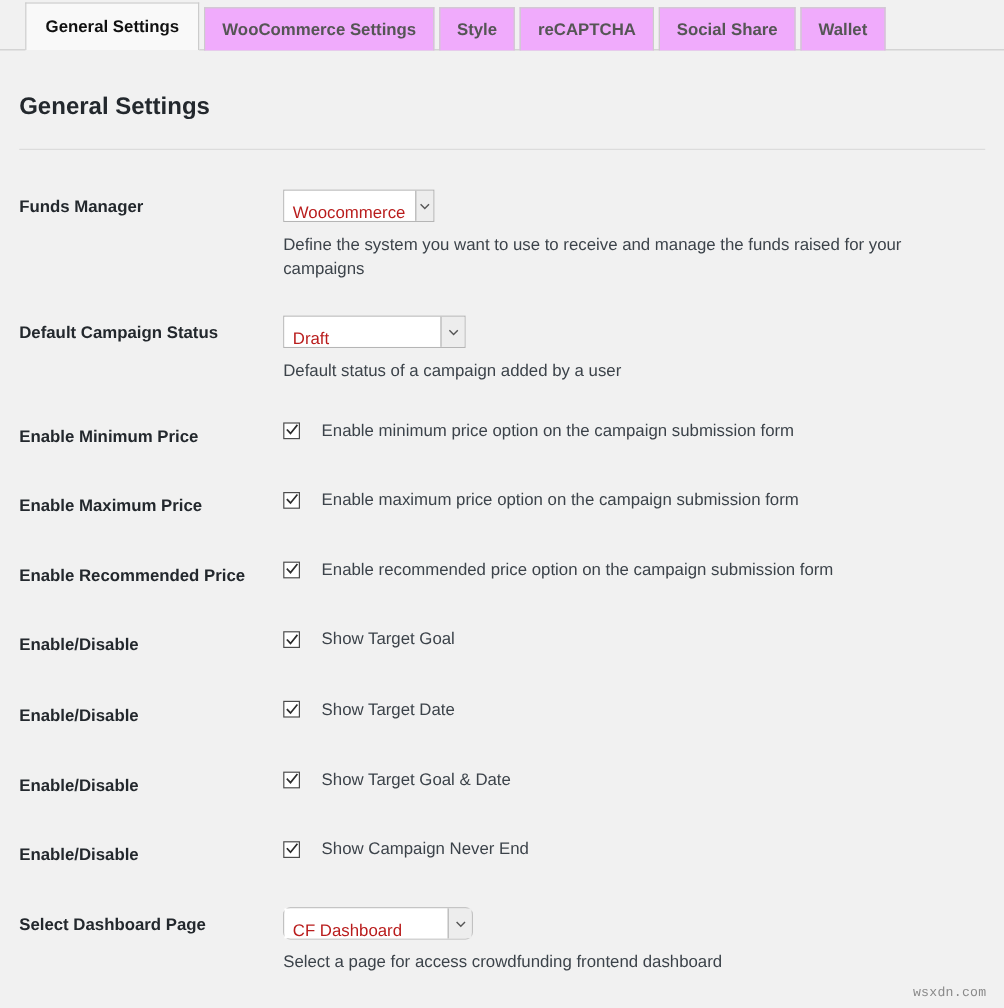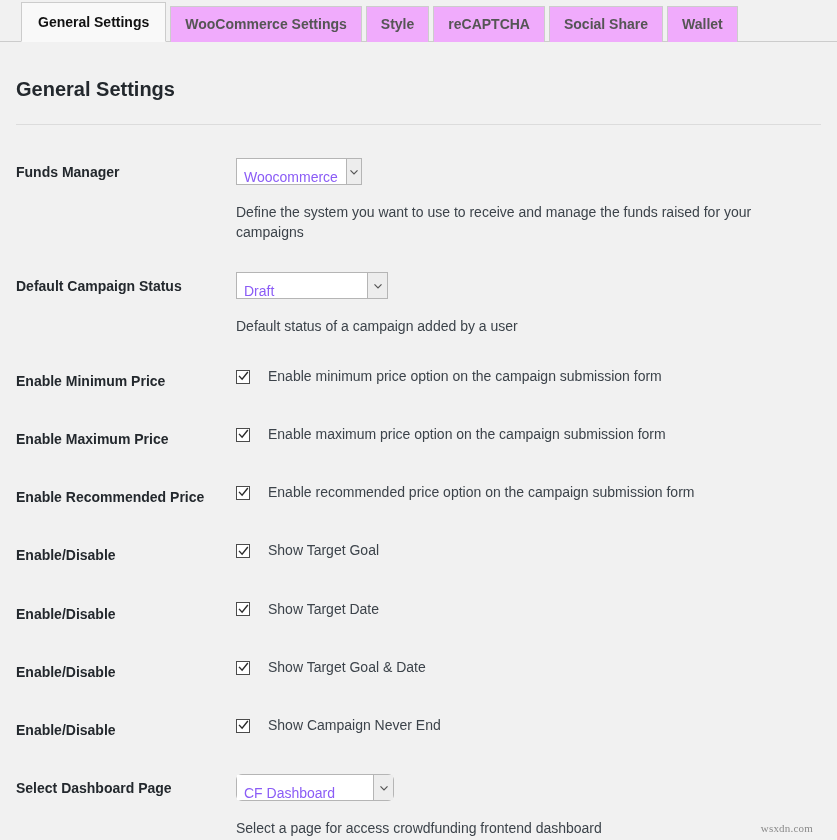--- a/index.html
+++ b/index.html
@@ -100,38 +100,38 @@
     height: 27px;
     border: 1px solid #b5b5b5;
     background: #fff;
     vertical-align: middle;
   }
   .select-value {
     display: flex;
     align-items: center;
     padding: 12px 8px 0 7px;
     font-size: 14px;
-    color: #8b5cf6;
+    color: #b91c1c;
     background: #fff;
     white-space: nowrap;
   }
   .select-arrow {
     width: 20px;
     display: flex;
     align-items: center;
     justify-content: center;
     background: #ededed;
     border-left: 1px solid #b5b5b5;
   }
   .select-arrow svg { display: block; }
 
   .field-desc {
     font-size: 14px;
     color: #3c434a;
-    margin-top: 18px;
+    margin-top: 9px;
     line-height: 1.4;
   }
 
   
   .check-row {
     display: flex;
     align-items: center;
     gap: 18px;
   }
   .checkbox {
@@ -147,25 +147,25 @@
   .checkbox svg { display: block; }
   .check-label {
     font-size: 14px;
     color: #3c434a;
     white-space: nowrap;
   }
 
   
   .watermark {
     position: absolute;
-    right: 24px;
+    right: 15px;
     bottom: 6px;
     font-size: 11px;
     color: #8a8a8a;
-    font-family: Liberation Serif, serif;
+    font-family: Liberation Mono, monospace;
     letter-spacing: .2px;
   }
 </style>
 </head>
 <body>
 
 <div class="tab-bar" id="tab-bar">
     <div class="tab active">General Settings</div>
     <div class="tab">WooCommerce Settings</div>
     <div class="tab">Style</div>

